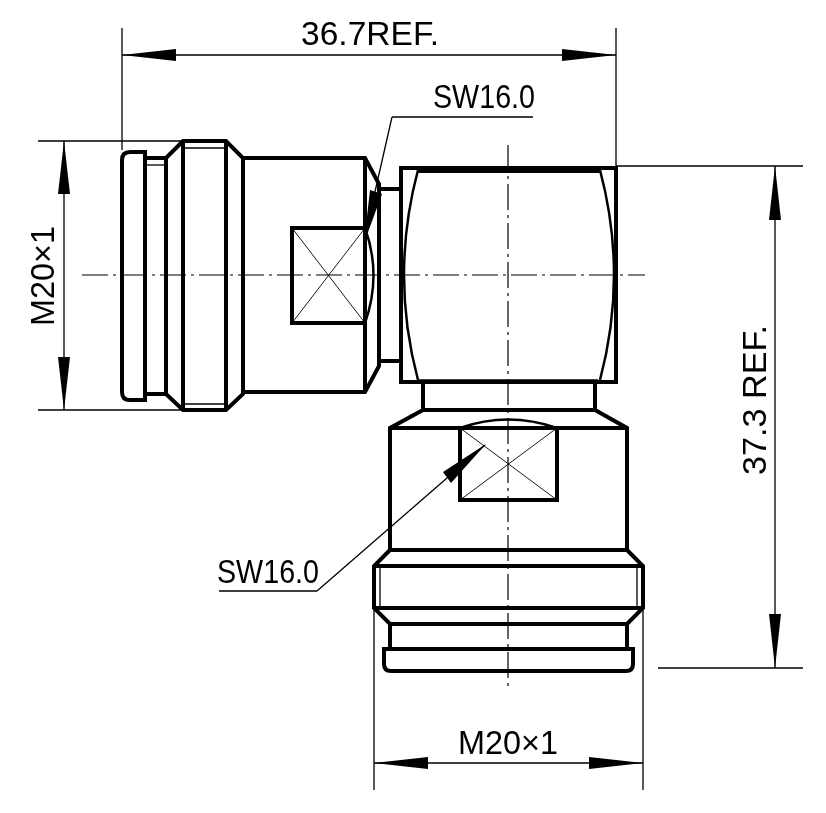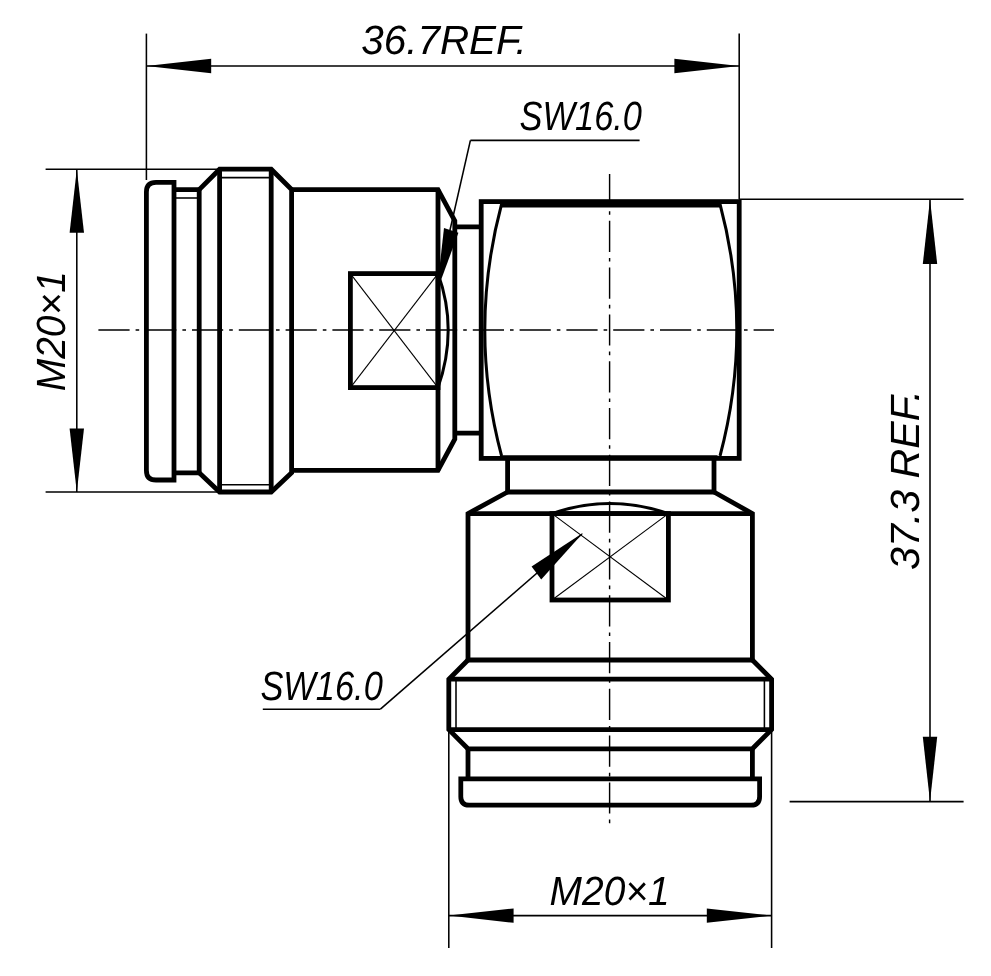--- a/index.html
+++ b/index.html
@@ -1,17 +1,17 @@
 <!DOCTYPE html>
 <html><head>
   <meta charset="utf-8">
   <style>
     html, body { margin: 0; padding: 0; background: #ffffff; }
     body { width: 826px; height: 813px; overflow: hidden; }
-    .canvas { position: relative; width: 826px; height: 813px; background: #ffffff; font-style: italic; }
+    .canvas { position: relative; width: 826px; height: 813px; background: #ffffff; }
     svg { position: absolute; left: 0; top: 0; }
     .thick { stroke: #000; stroke-width: 4; fill: none; stroke-linejoin: miter; }
     .med { stroke: #000; stroke-width: 2.5; fill: none; }
     .thin { stroke: #000; stroke-width: 1.3; fill: none; }
     .hair { stroke: #000; stroke-width: 0.9; fill: none; }
     .center { stroke: #000; stroke-width: 1.2; fill: none; stroke-dasharray: 26 5 3 5; }
     .arrow { fill: #000; stroke: none; }
     .lbl { font-family: "Liberation Sans", "DejaVu Sans", sans-serif; fill: #000; }
   </style>
 </head>

